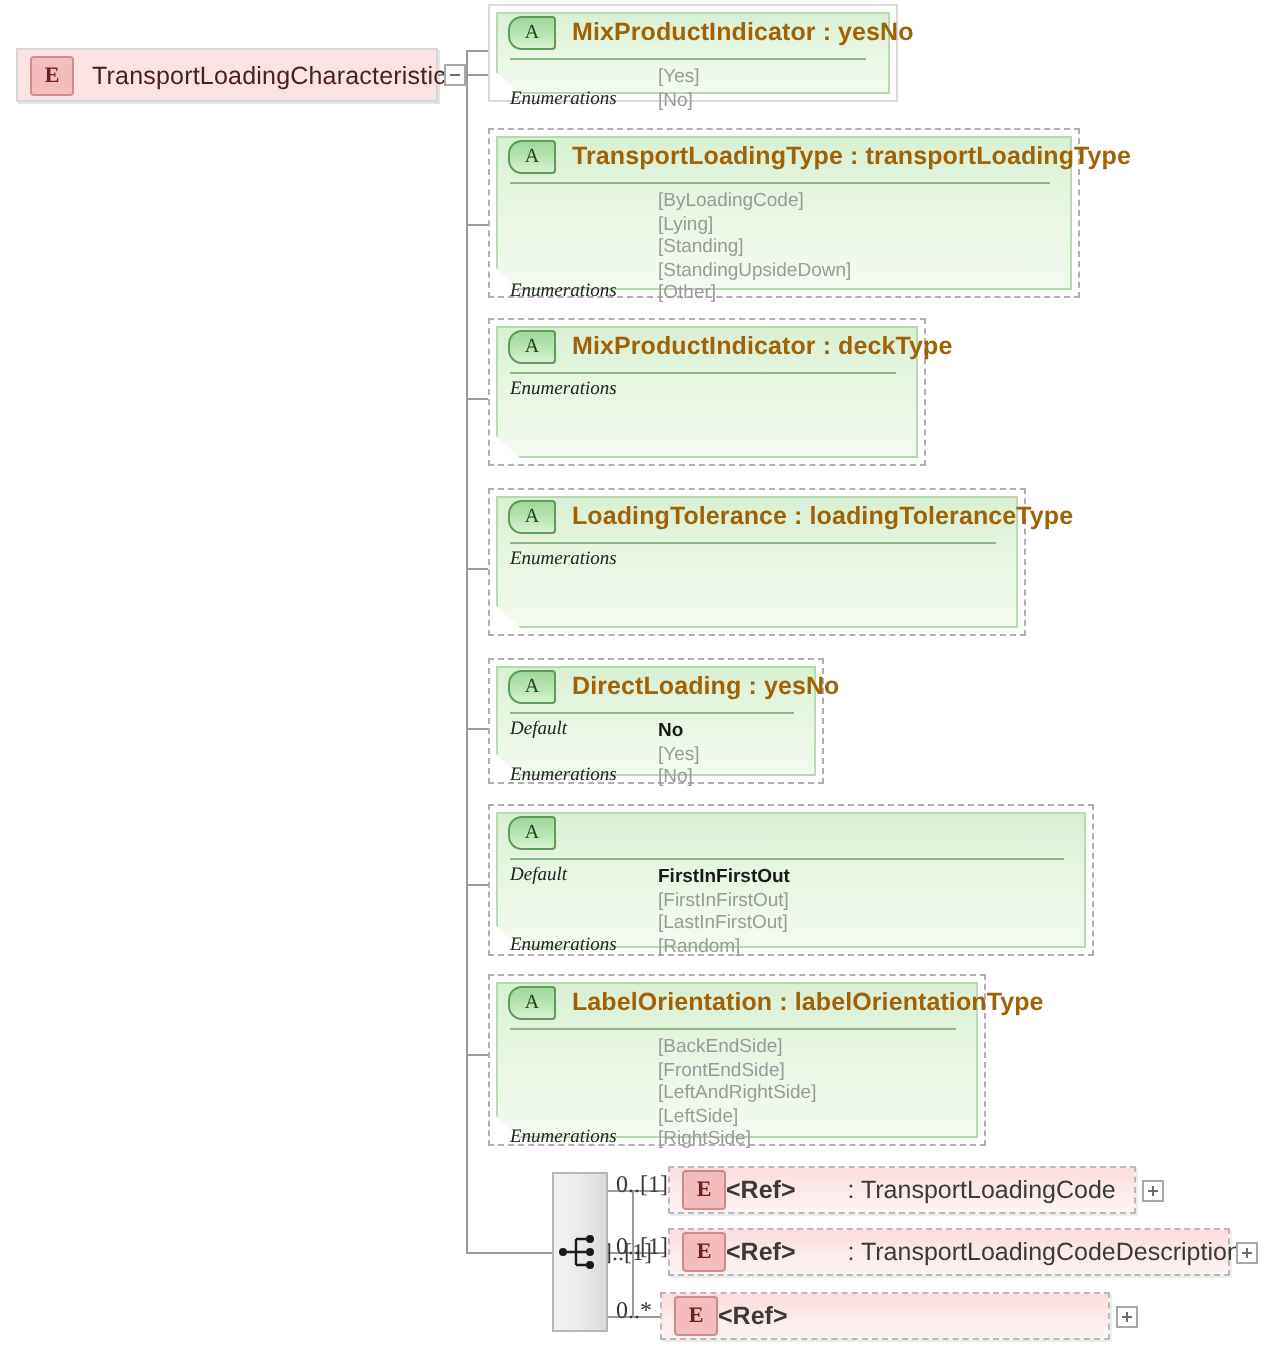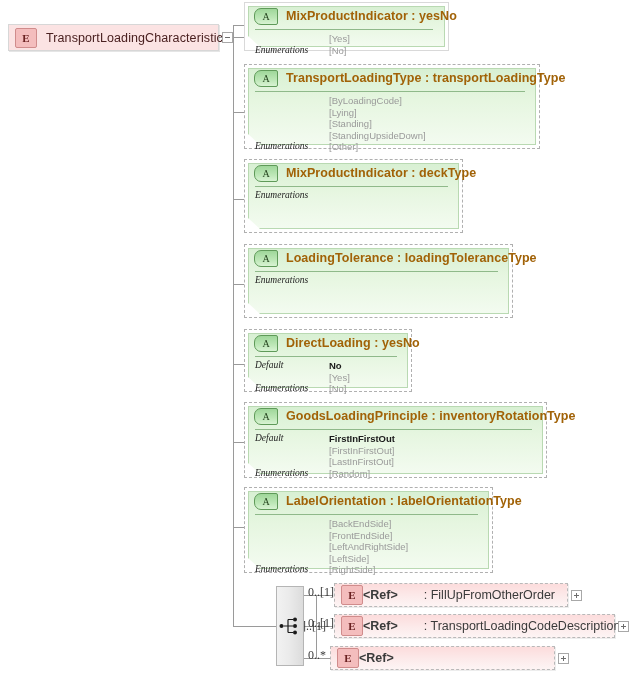--- a/index.html
+++ b/index.html
@@ -246,21 +246,20 @@
           <span class="val-enum">[No]</span>
         </span>
       </div>
     </div>
   </div>
 
   <div class="attr-wrap optional" style="left:244px;top:402px;width:303px;height:76px;">
     <div class="attr-shape"></div>
     <div class="attr-head">
       <span class="badge-a">A</span>
-      <span class="attr-title">GoodsLoadingPrinciple : inventoryRotationType</span>
     </div>
     <div class="attr-rule" style="width:277px;"></div>
     <div class="attr-rows">
       <div class="attr-row">
         <span class="row-label">Default</span>
         <span class="row-values">
           <span class="val-default">FirstInFirstOut</span>
         </span>
       </div>
       <div class="attr-row">
@@ -304,21 +303,21 @@
       <circle cx="16" cy="10" r="2" fill="#1a1a1a"></circle>
       <circle cx="16" cy="16.5" r="2" fill="#1a1a1a"></circle>
     </svg>
   </div>
 
   <div class="card" style="left:308px;top:585px;">0..[1]</div>
   <div class="ref-box" style="left:334px;top:583px;width:234px;height:24px;">
     <div class="ref-inner">
       <span class="badge-e">E</span>
       <span class="ref-tag">&lt;Ref&gt;</span>
-      <span class="ref-type">: FillUpFromOtherOrder</span>
+      <span class="ref-type">: TransportLoadingCode</span>
     </div>
   </div>
   <div class="toggle" style="left:571px;top:590px;">
     <span class="bar-h"></span>
     <span class="bar-v"></span>
   </div>
 
   <div class="card" style="left:308px;top:616px;">0..[1]</div>
   <div class="ref-box" style="left:334px;top:614px;width:281px;height:24px;">
     <div class="ref-inner">

